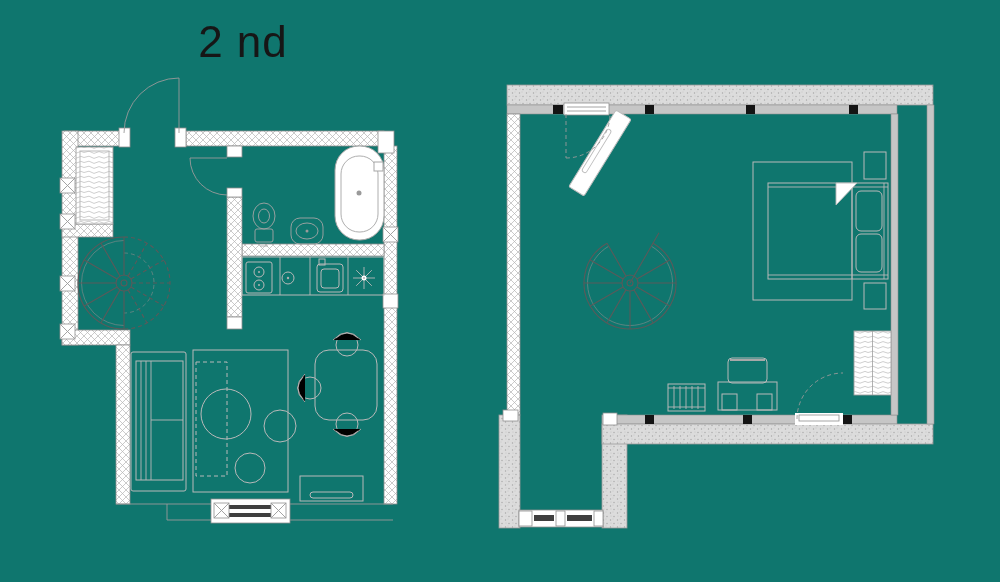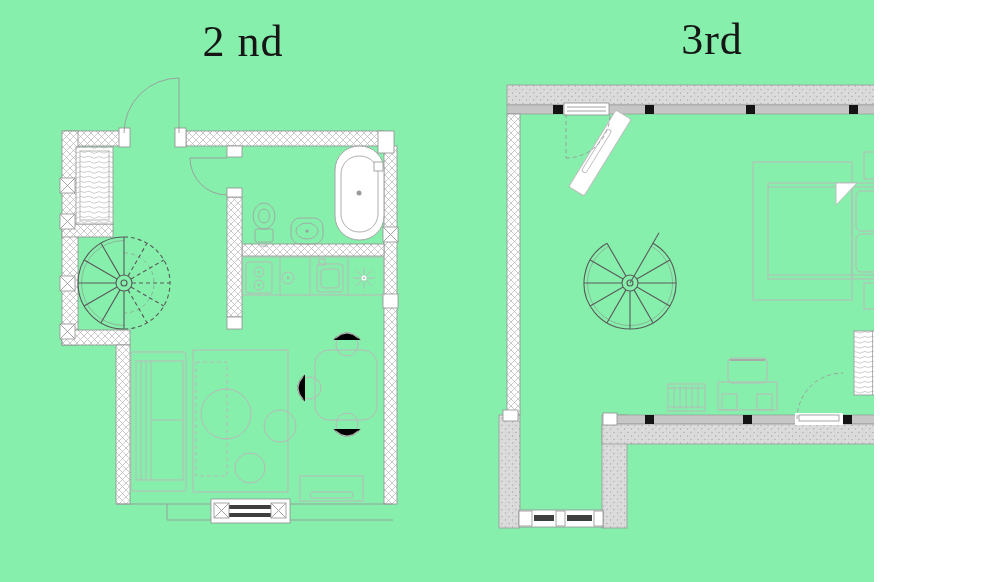--- a/index.html
+++ b/index.html
@@ -1,17 +1,17 @@
 <!DOCTYPE html>
 <html><head>
 <meta charset="utf-8">
 <style>
   html,body{margin:0;padding:0;background:#ffffff;}
-  .canvas{position:relative;width:874px;height:582px;background:#86efac;overflow:hidden;
-          font-family:Liberation Serif, serif;}
+  .canvas{position:relative;width:1000px;height:582px;background:#0f766e;overflow:hidden;
+          font-family:Liberation Sans, sans-serif;}
   .title{position:absolute;font-size:44px;font-weight:400;color:#161616;
          letter-spacing:1px;text-align:center;line-height:1;}
   .title-2nd{left:168px;top:20px;width:150px;}
   .title-3rd{left:637px;top:18px;width:150px;}
   svg{position:absolute;left:0;top:0;}
   .wall{fill:url(#xh);stroke:#8f8f8f;stroke-width:0.8;}
   .thinband{fill:#c6c6c6;stroke:#8f8f8f;stroke-width:0.6;}
   .thick{fill:url(#st);stroke:#9a9a9a;stroke-width:0.8;}
   .frame{fill:#ffffff;stroke:#8f8f8f;stroke-width:0.8;}
   .furn{fill:none;stroke:#b9b9b9;stroke-width:1;}
@@ -25,21 +25,20 @@
   .mark{fill:#141414;}
   .glz{fill:#3f3f3f;}
   .wline{stroke:#9a9a9a;stroke-width:0.9;fill:none;}
 </style>
 </head>
 <body>
 
 <div class="canvas">
 
   <div class="title title-2nd">2 nd</div>
-  <div class="title title-3rd">3rd</div>
 
   <svg width="1000" height="582" viewBox="0 0 1000 582">
     <defs>
       <pattern id="xh" width="7" height="7" patternUnits="userSpaceOnUse">
         <rect width="7" height="7" fill="#ffffff"></rect>
         <path d="M0,7 L7,0" stroke="#b5b5b5" stroke-width="0.7"></path>
         <path d="M0,0 L7,7" stroke="#b5b5b5" stroke-width="0.7"></path>
       </pattern>
       <pattern id="st" width="7" height="7" patternUnits="userSpaceOnUse">
         <rect width="7" height="7" fill="#dcdcdc"></rect>

